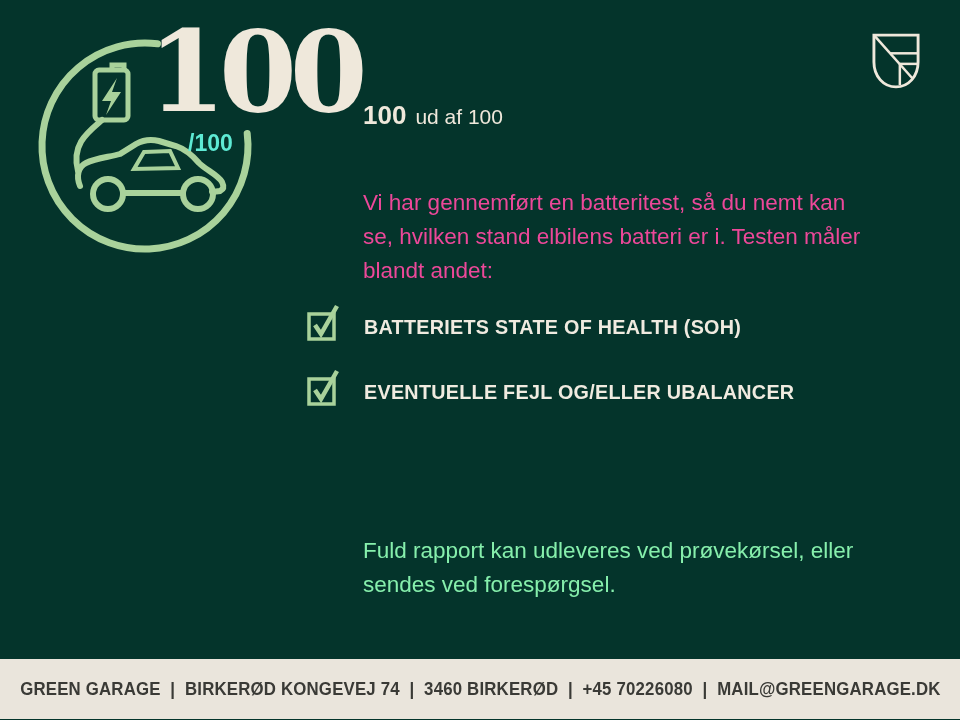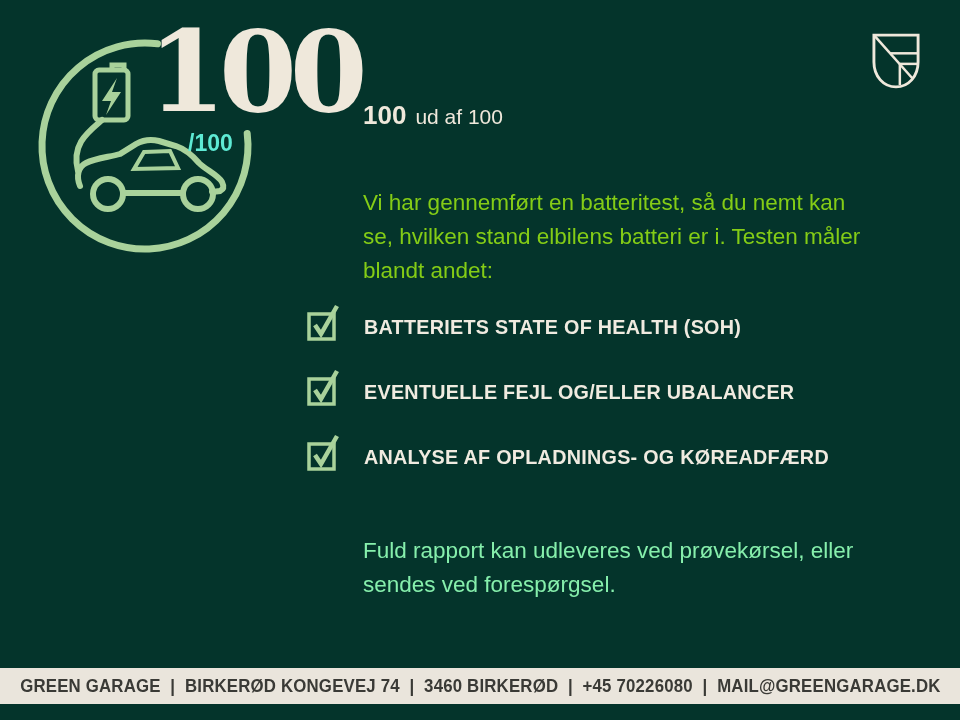--- a/index.html
+++ b/index.html
@@ -53,21 +53,21 @@
     color: #EFE8DB;
   }
   .subtitle .num { font-weight: bold; font-size: 26px; }
   .subtitle .rest { font-size: 21px; }
 
   
   .intro {
     position: absolute; left: 363px; top: 186px;
     width: 512px;
     font-size: 22.5px; line-height: 34px;
-    color: #84cc16;
+    color: #ec4899;
   }
 
   
   .checklist {
     position: absolute; left: 306px; top: 303px;
     display: flex; flex-direction: column; gap: 27px;
   }
   .check-row { display: flex; align-items: flex-start; }
   .check-icon { width: 38px; height: 38px; flex: 0 0 38px; }
   .check-label {
@@ -85,22 +85,22 @@
     width: 520px;
     font-size: 22.5px; line-height: 34px;
     color: #86efac;
   }
 
   
   .logo { position: absolute; right: 40px; top: 32px; width: 48px; height: 58px; }
 
   
   .footer {
-    position: absolute; left: 0; right: 0; bottom: 16px;
-    height: 36px;
+    position: absolute; left: 0; right: 0; bottom: 1px;
+    height: 60px;
     background: #EAE5DC;
     display: flex; align-items: center; justify-content: center;
   }
   .footer-text {
     font-weight: bold; font-size: 17.5px;
     letter-spacing: 0.2px;
     color: #3A3A36;
     white-space: pre;
     transform: scaleX(0.96);
   }
@@ -157,27 +157,20 @@
       </svg>
       <span class="check-label">BATTERIETS STATE OF HEALTH (SOH)</span>
     </div>
     <div class="check-row">
       <svg class="check-icon" viewBox="0 0 38 38" fill="none">
         <rect x="3" y="11" width="25" height="25" stroke="#A9D29B" stroke-width="3.5" fill="none"></rect>
         <path d="M9,22 L15,31 L31,3" stroke="#A9D29B" stroke-width="4.5" fill="none"></path>
       </svg>
       <span class="check-label">EVENTUELLE FEJL OG/ELLER UBALANCER</span>
     </div>
-    <div class="check-row">
-      <svg class="check-icon" viewBox="0 0 38 38" fill="none">
-        <rect x="3" y="11" width="25" height="25" stroke="#A9D29B" stroke-width="3.5" fill="none"></rect>
-        <path d="M9,22 L15,31 L31,3" stroke="#A9D29B" stroke-width="4.5" fill="none"></path>
-      </svg>
-      <span class="check-label">ANALYSE AF OPLADNINGS- OG KØREADFÆRD</span>
-    </div>
   </div>
 
   <p class="outro">Fuld rapport kan udleveres ved prøvekørsel, eller sendes ved forespørgsel.</p>
 
   <div class="footer">
     <span class="footer-text">GREEN GARAGE  |  BIRKERØD KONGEVEJ 74  |  3460 BIRKERØD  |  +45 70226080  |  MAIL@GREENGARAGE.DK</span>
   </div>
 
 </div>
 

